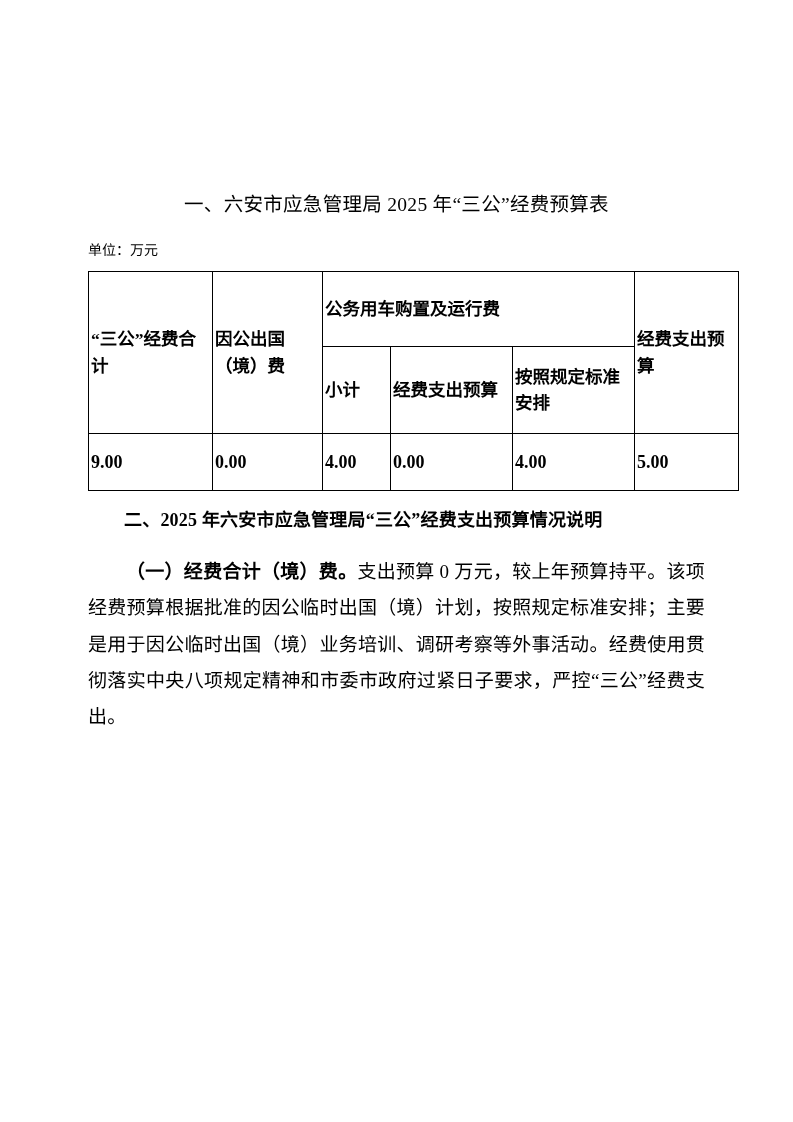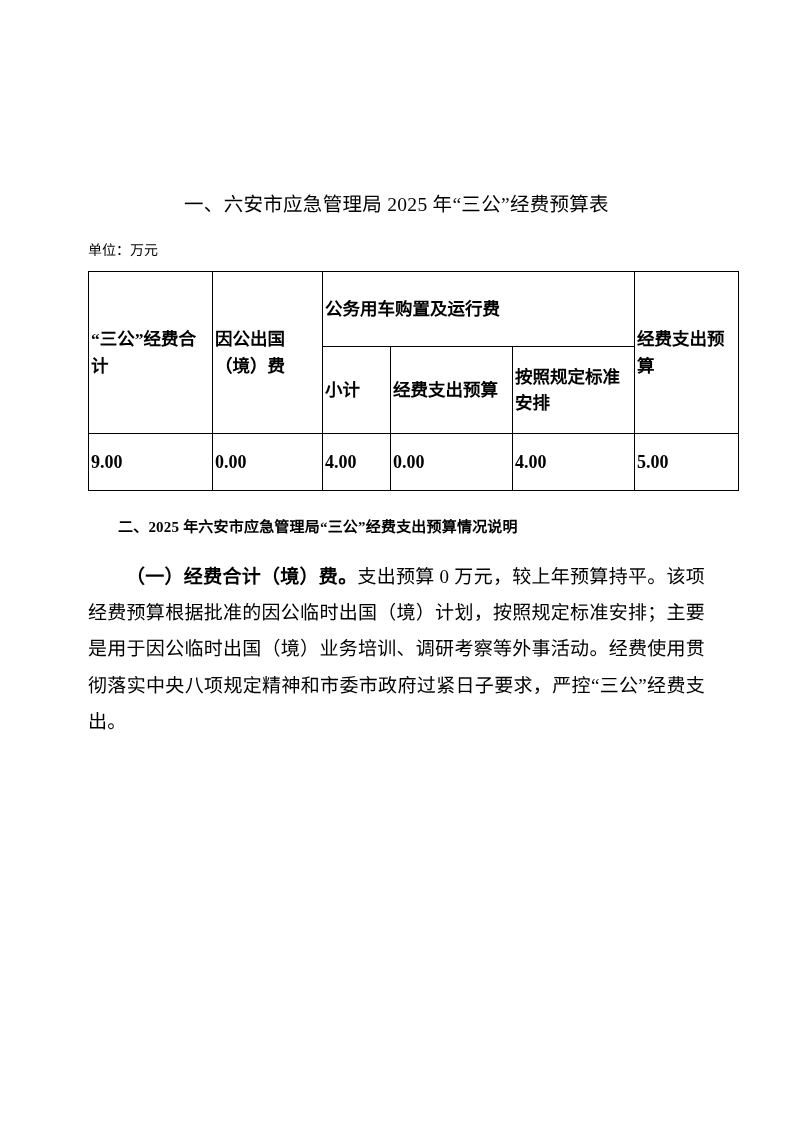--- a/index.html
+++ b/index.html
@@ -69,24 +69,24 @@
     font-size: 18px;
   }
   .col1 { width: 124px; }
   .col2 { width: 110px; }
   .col3 { width: 68px; }
   .col4 { width: 122px; }
   .col5 { width: 122px; }
   .col6 { width: 104px; }
 
   .section2-heading {
-    font-size: 15px;
+    font-size: 18px;
     font-weight: bold;
     line-height: 1.7;
-    margin-top: 24px;
+    margin-top: 14px;
     text-indent: 2em;
     letter-spacing: 0.2px;
   }
   p.body-text {
     font-size: 19px;
     line-height: 1.92;
     text-indent: 2em;
     margin: 18px 0 0 0;
     text-align: justify;
     letter-spacing: 0.2px;

